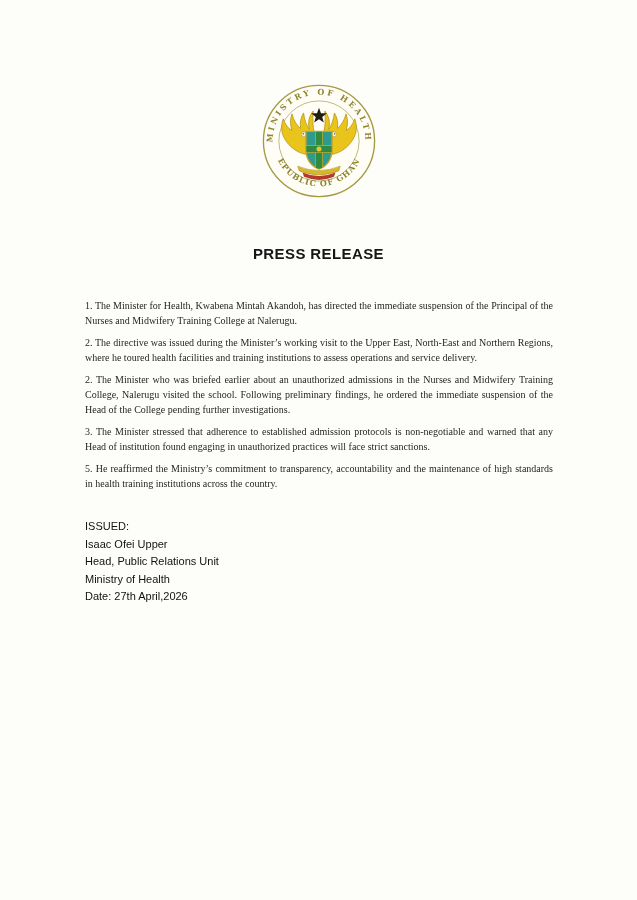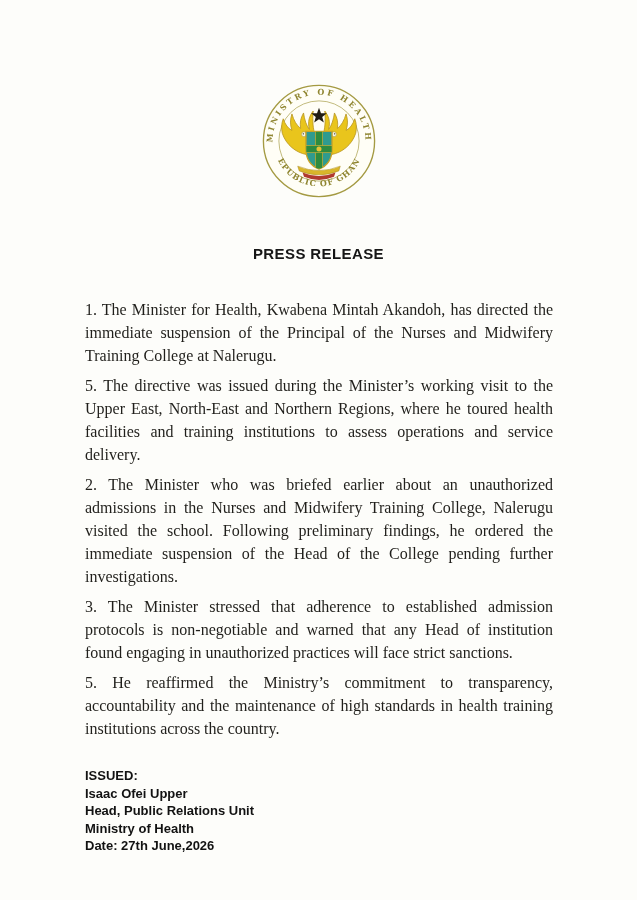--- a/index.html
+++ b/index.html
@@ -46,31 +46,31 @@
     font-weight: bold;
     font-size: 13px;
     line-height: 18px;
     letter-spacing: 0.3px;
     word-spacing: 1.5px;
     white-space: nowrap;
     color: #14130f;
   }
   .body-para {
     margin: 7px 0 0 0;
-    font-size: 16px;
-    line-height: 23px;
+    font-size: 10px;
+    line-height: 15px;
     text-align: justify;
     color: #201f1b;
   }
   .body-para.first { margin-top: 24px; }
   .issued {
     margin-top: 27px;
     font-family: "Liberation Sans", sans-serif;
-    font-weight: bold;
-    font-size: 13px;
+    font-weight: normal;
+    font-size: 11px;
     line-height: 17.5px;
     color: #121212;
   }
 </style>
 </head>
 <body>
 
 <div class="page">
 
   <div class="logo-wrap">
@@ -122,27 +122,27 @@
 
       <path d="M 43 92.5 Q 60 100 77 92.5 L 75.5 97 Q 60 103.5 44.5 97 Z" fill="#b03a2e"></path>
     </svg>
   </div>
 
   <div class="press-title">PRESS RELEASE</div>
 
   <div class="content">
 
     <p class="body-para first">1. The Minister for Health, Kwabena Mintah Akandoh, has directed the immediate suspension of the Principal of the Nurses and Midwifery Training College at Nalerugu.</p>
-    <p class="body-para">5. The directive was issued during the Minister’s working visit to the Upper East, North-East and Northern Regions, where he toured health facilities and training institutions to assess operations and service delivery.</p>
+    <p class="body-para">2. The directive was issued during the Minister’s working visit to the Upper East, North-East and Northern Regions, where he toured health facilities and training institutions to assess operations and service delivery.</p>
     <p class="body-para">2. The Minister who was briefed earlier about an unauthorized admissions in the Nurses and Midwifery Training College, Nalerugu visited the school. Following preliminary findings, he ordered the immediate suspension of the Head of the College pending further investigations.</p>
     <p class="body-para">3. The Minister stressed that adherence to established admission protocols is non-negotiable and warned that any Head of institution found engaging in unauthorized practices will face strict sanctions.</p>
     <p class="body-para">5. He reaffirmed the Ministry’s commitment to transparency, accountability and the maintenance of high standards in health training institutions across the country.</p>
 
     <div class="issued">
       <div>ISSUED:</div>
       <div>Isaac Ofei Upper</div>
       <div>Head, Public Relations Unit</div>
       <div>Ministry of Health</div>
-      <div>Date: 27th June,2026</div>
+      <div>Date: 27th April,2026</div>
     </div>
   </div>
 
 </div>
 
 </body></html>

